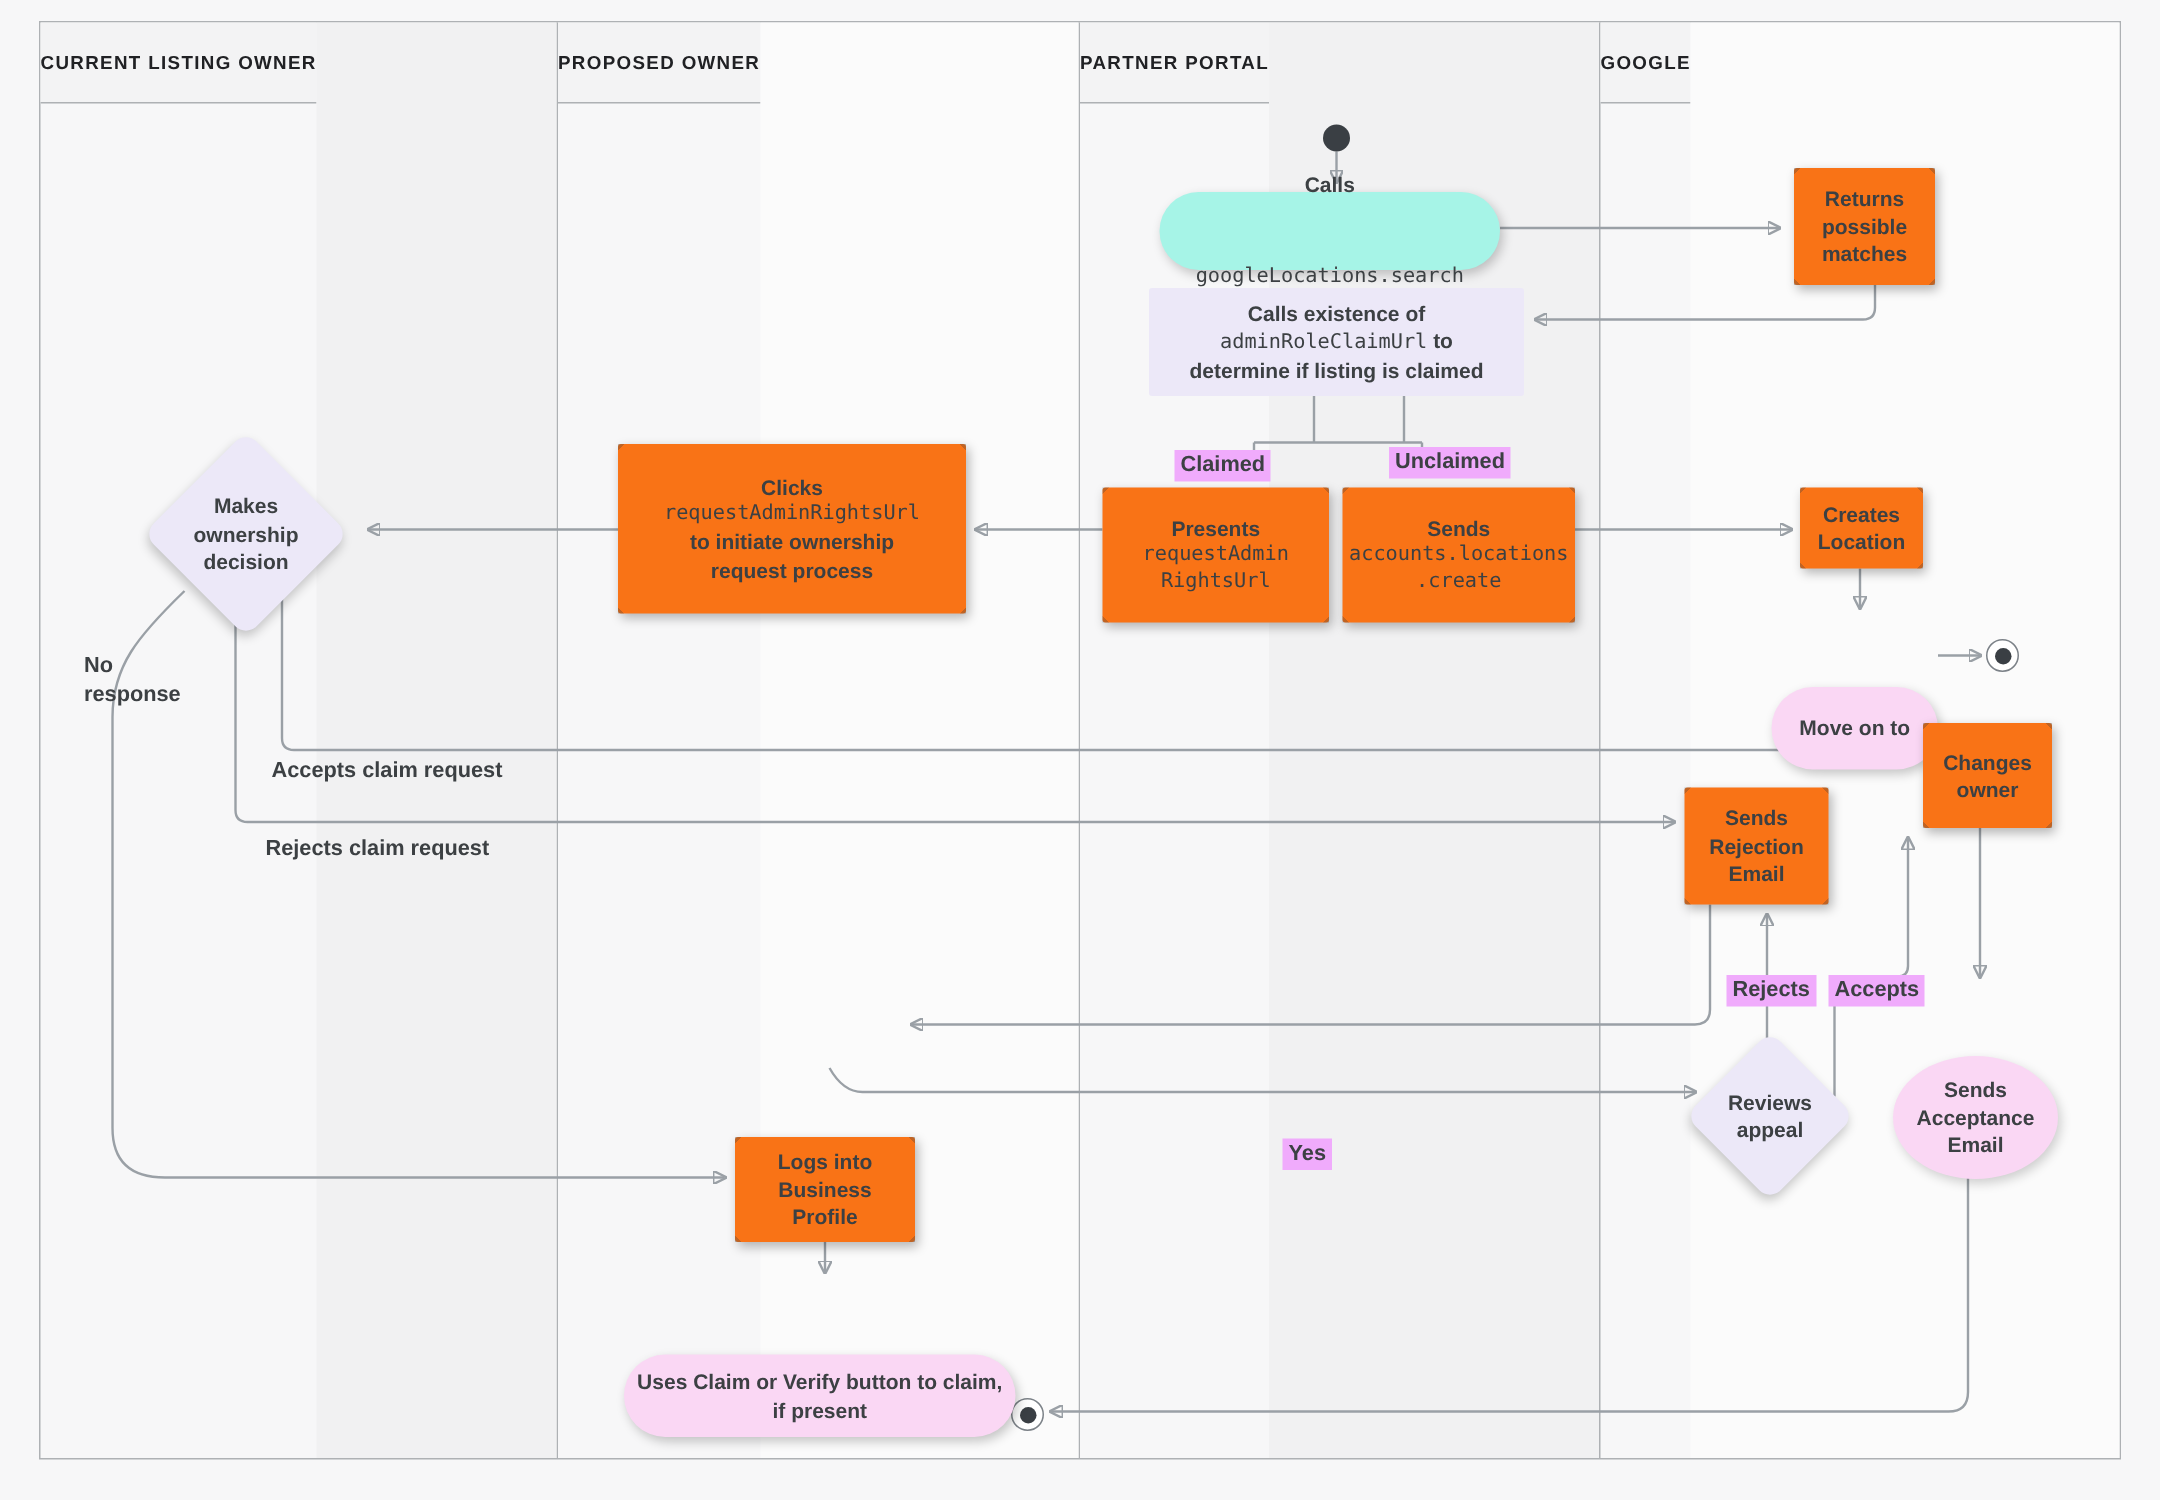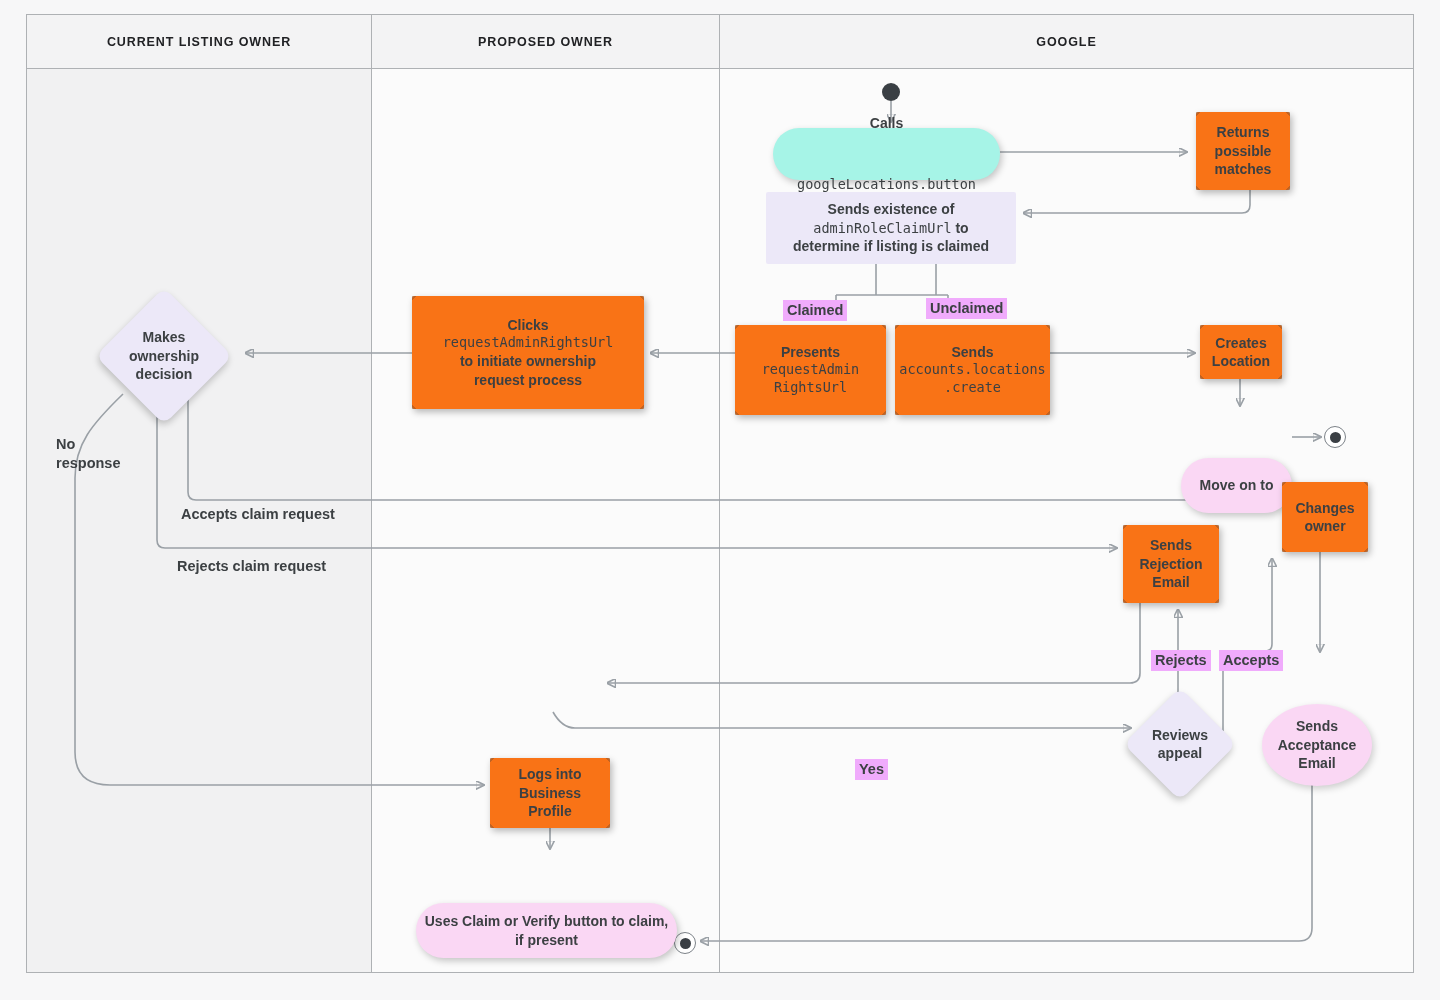--- a/index.html
+++ b/index.html
@@ -1,21 +1,21 @@
 <!DOCTYPE html>
 <html style="--teal: #A6F4E7; --pink: #FAD7F4; --lavender: #ECE8F8; --line: #9AA0A6; --text: #3C4043;"><head>
 <meta charset="utf-8">
 <style>
   html,body{margin:0;padding:0;background:#F7F7F8;width:1440px;height:1000px;overflow:hidden;
     font-family:"Liberation Sans",sans-serif;}
   .stage{position:relative;width:1440px;height:1000px;}
   
   .lanes{position:absolute;left:26px;top:14px;width:1388px;height:959px;display:flex;
     border:1px solid #AEB1B4;box-sizing:border-box;}
-  .lane{display:flex;flex-direction:column;box-sizing:border-box;border-right:1px solid #AEB1B4;}
+  .lane{display:flex;flex-direction:row;box-sizing:border-box;border-right:1px solid #AEB1B4;}
   .lane:last-child{border-right:none;}
   .lane-header{height:53px;display:flex;align-items:center;justify-content:center;
     border-bottom:1px solid #AEB1B4;background:#F3F3F4;
     font-size:12.5px;font-weight:700;letter-spacing:.9px;color:#202124;}
   .lane-body{flex:1;}
   .lane.gray .lane-body{background:#F1F1F2;}
   .lane.lite .lane-body{background:#FBFBFB;}
   
   svg.edges{position:absolute;left:0;top:0;width:1440px;height:1000px;z-index:1;pointer-events:none;}
   svg.edges path{fill:none;stroke:var(--line,#9AA0A6);stroke-width:1.6px;}
@@ -54,20 +54,24 @@
 
 <div class="stage">
 
   <div class="lanes">
     <div class="lane gray" style="width:345px">
       <div class="lane-header">CURRENT LISTING OWNER</div>
       <div class="lane-body"></div>
     </div>
     <div class="lane lite" style="width:348px">
       <div class="lane-header">PROPOSED OWNER</div>
+      <div class="lane-body"></div>
+    </div>
+    <div class="lane gray" style="width:347px">
+      <div class="lane-header">PARTNER PORTAL</div>
       <div class="lane-body"></div>
     </div>
     <div class="lane lite" style="flex:1">
       <div class="lane-header">GOOGLE</div>
       <div class="lane-body"></div>
     </div>
   </div>
 
   <svg class="edges" viewBox="0 0 1440 1000">
     <defs>
@@ -105,25 +109,25 @@
     </div>
   <div class="node enddot" style="left:535px;top:932px">
       <i></i>
     </div>
   <div class="node enddot" style="left:674px;top:932px">
       <i></i>
     </div>
 
   <div class="node pill teal" style="left:773px;top:128px;width:227px;height:52px">
     <div class="nb">Calls</div>
-    <div class="code">googleLocations.button</div>
+    <div class="code">googleLocations.search</div>
   </div>
 
   <div class="node note" style="left:766px;top:192px;width:250px;height:72px">
-    <div class="nb">Sends existence of</div>
+    <div class="nb">Calls existence of</div>
     <div><span class="code">adminRoleClaimUrl</span><span class="nb"> to</span></div>
     <div class="nb">determine if listing is claimed</div>
   </div>
 
   <div class="node card" style="left:735px;top:325px;width:151px;height:90px">
     <div class="nb">Presents</div>
     <div class="code">requestAdmin</div>
     <div class="code">RightsUrl</div>
   </div>
 

